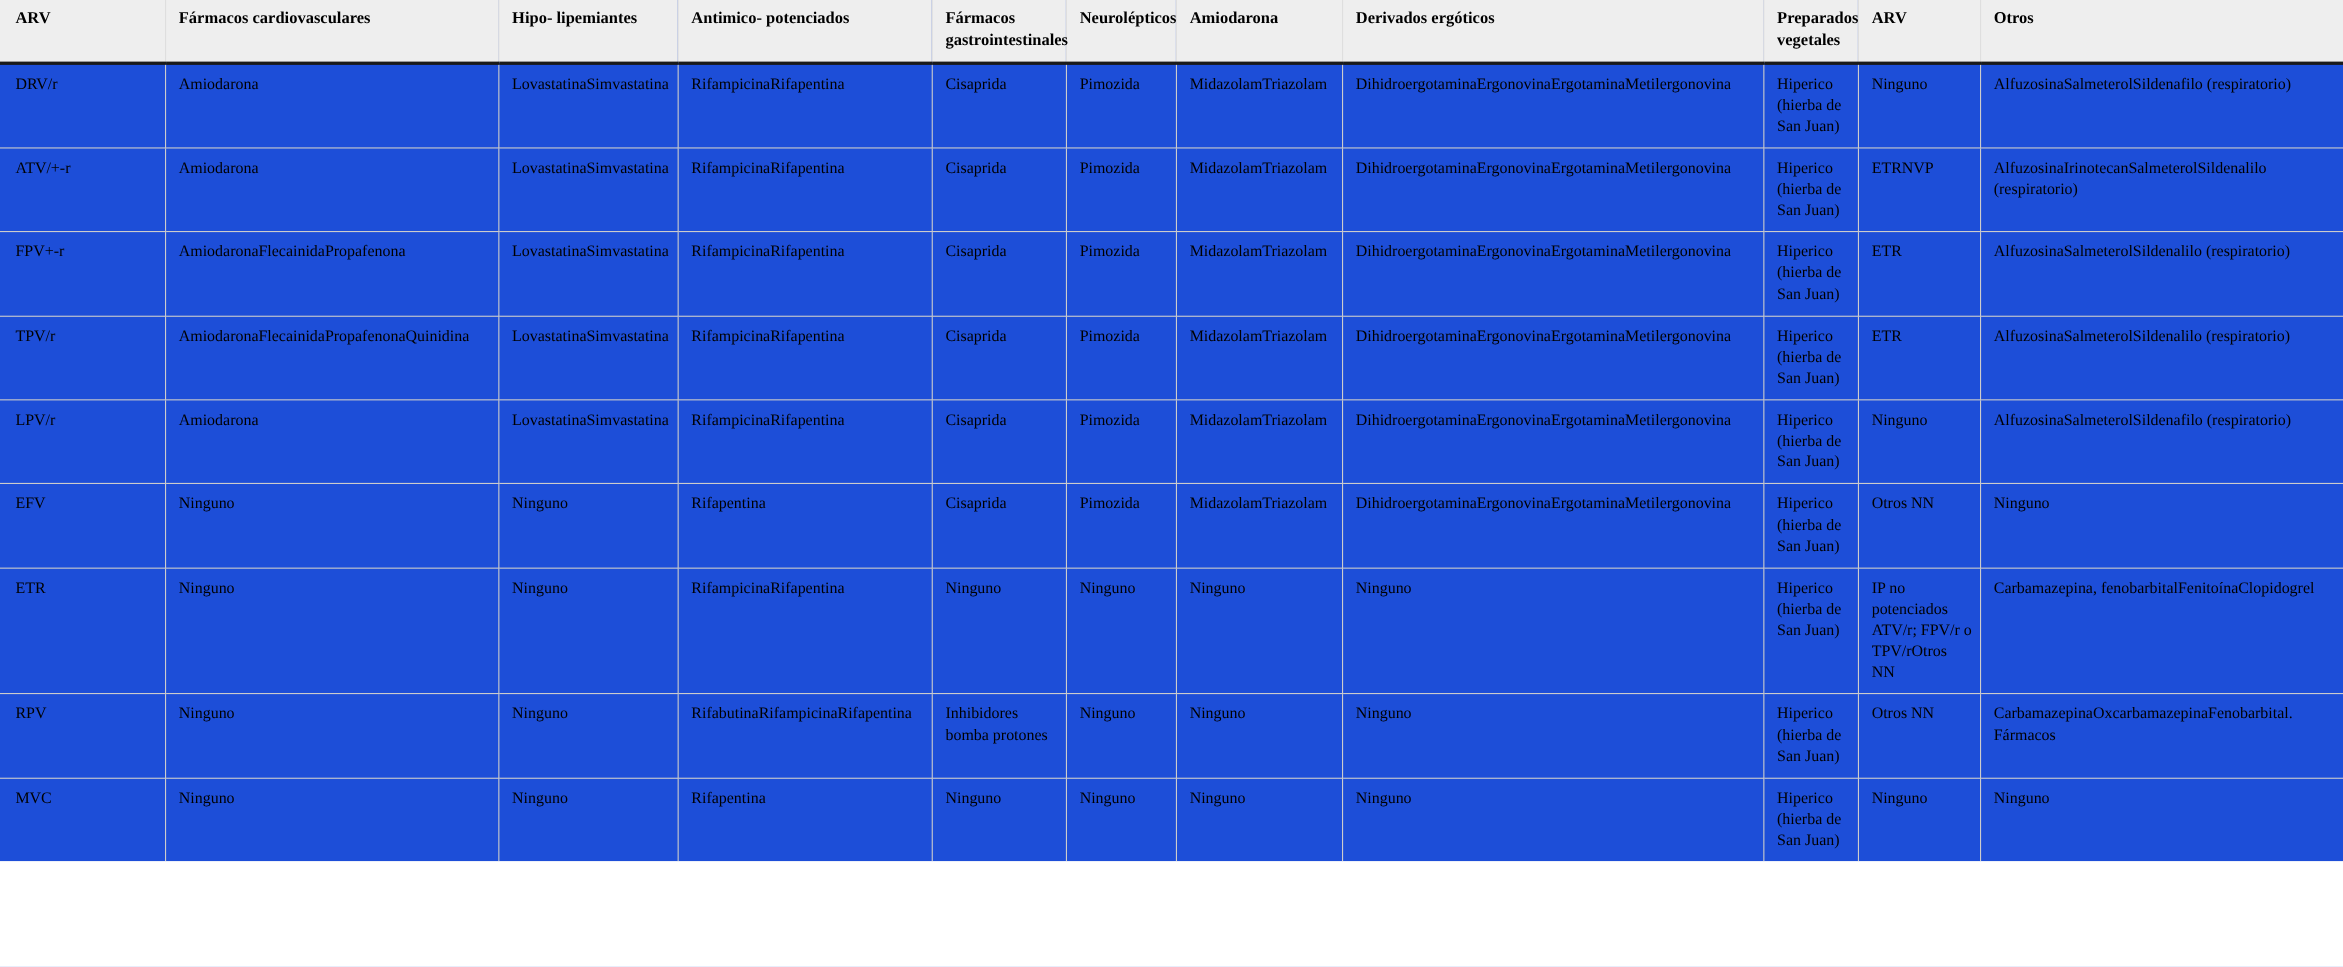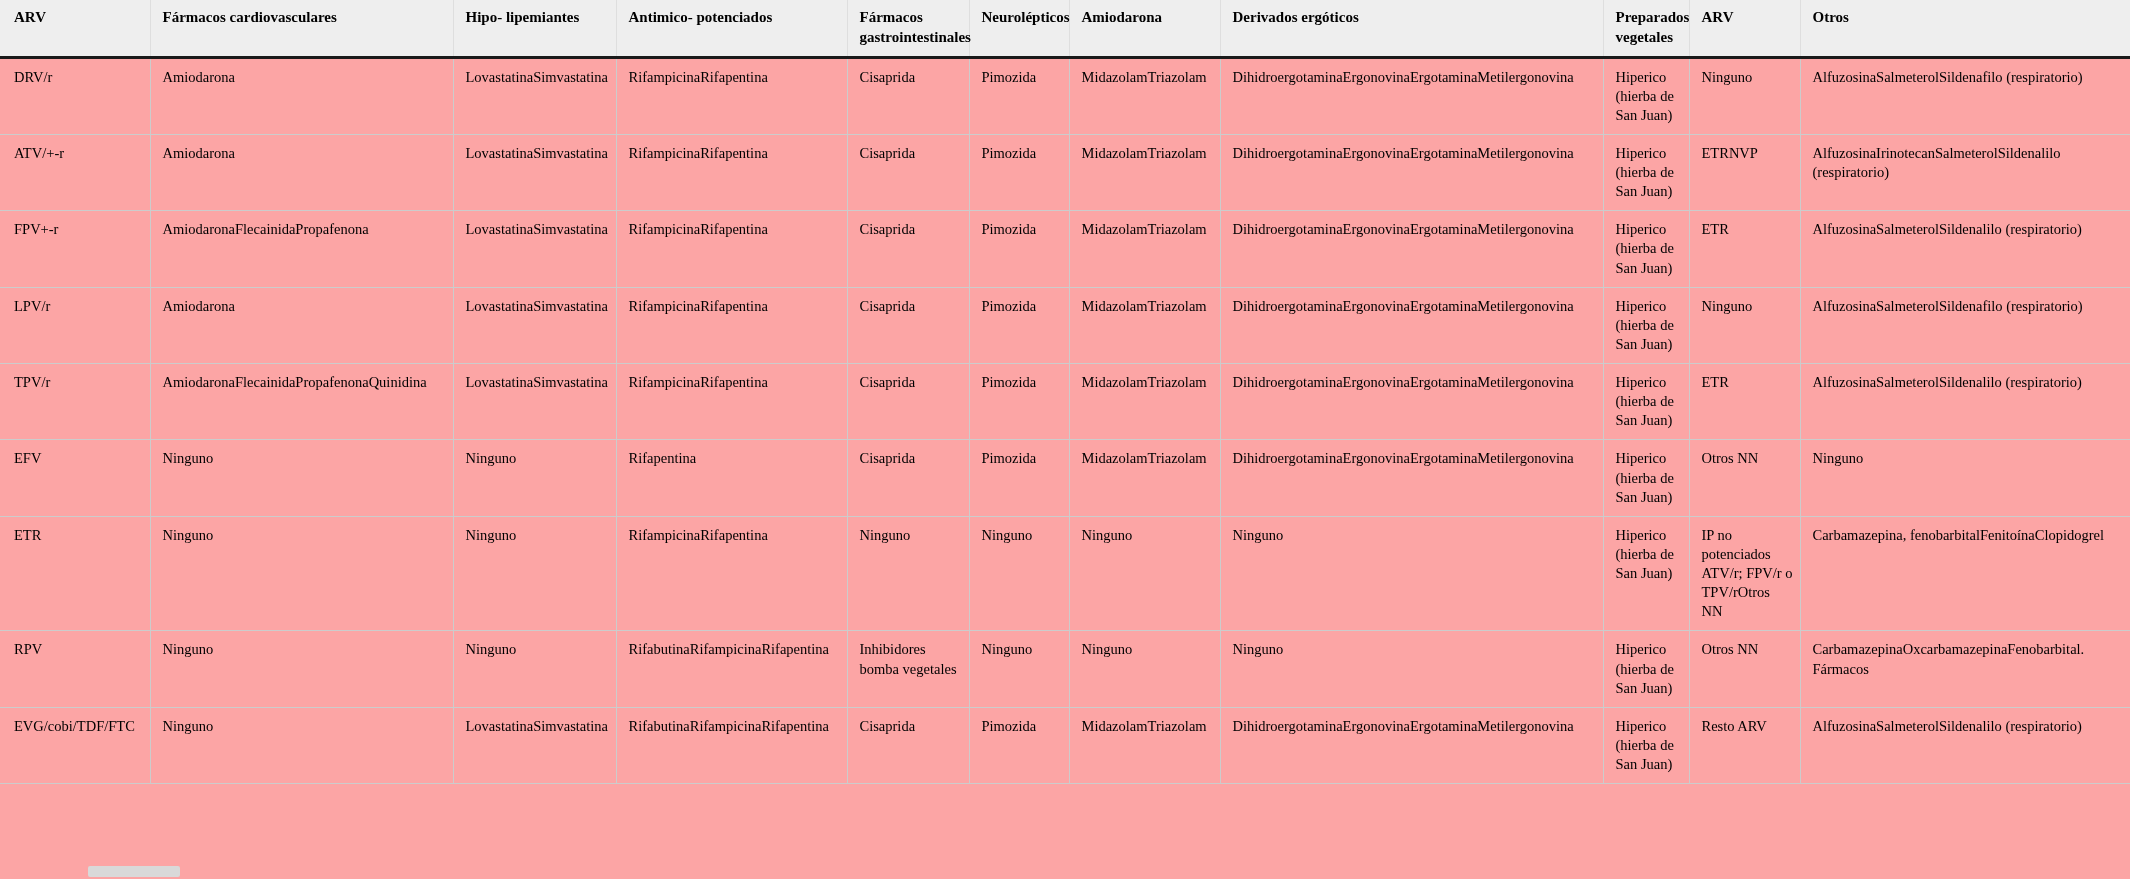--- a/index.html
+++ b/index.html
@@ -4,23 +4,23 @@
 <style>
   * { margin: 0; padding: 0; box-sizing: border-box; }
   html, body { background: #ffffff; }
   body {
     font-family: "Liberation Serif", "DejaVu Serif", serif;
     color: #000;
   }
   .page {
     position: relative;
     width: 2130px;
-    height: 879px;
+    height: 783px;
     overflow: hidden;
-    background: #fca5a5;
+    background: #1d4ed8;
   }
   table.grid {
     border-collapse: collapse;
     table-layout: fixed;
     width: 2130px;
     font-size: 14.5px;
     line-height: 1.32;
   }
   table.grid th {
     background: var(--header-bg, #eeeeee);
@@ -123,46 +123,46 @@
           <td>RifampicinaRifapentina</td>
           <td>Cisaprida</td>
           <td>Pimozida</td>
           <td>MidazolamTriazolam</td>
           <td>DihidroergotaminaErgonovinaErgotaminaMetilergonovina</td>
           <td>Hiperico (hierba de San Juan)</td>
           <td>ETR</td>
           <td>AlfuzosinaSalmeterolSildenalilo (respiratorio)</td>
         </tr>
         <tr>
+          <td>TPV/r</td>
+          <td>AmiodaronaFlecainidaPropafenonaQuinidina</td>
+          <td>LovastatinaSimvastatina</td>
+          <td>RifampicinaRifapentina</td>
+          <td>Cisaprida</td>
+          <td>Pimozida</td>
+          <td>MidazolamTriazolam</td>
+          <td>DihidroergotaminaErgonovinaErgotaminaMetilergonovina</td>
+          <td>Hiperico (hierba de San Juan)</td>
+          <td>ETR</td>
+          <td>AlfuzosinaSalmeterolSildenalilo (respiratorio)</td>
+        </tr>
+        <tr>
           <td>LPV/r</td>
           <td>Amiodarona</td>
           <td>LovastatinaSimvastatina</td>
           <td>RifampicinaRifapentina</td>
           <td>Cisaprida</td>
           <td>Pimozida</td>
           <td>MidazolamTriazolam</td>
           <td>DihidroergotaminaErgonovinaErgotaminaMetilergonovina</td>
           <td>Hiperico (hierba de San Juan)</td>
           <td>Ninguno</td>
           <td>AlfuzosinaSalmeterolSildenafilo (respiratorio)</td>
         </tr>
         <tr>
-          <td>TPV/r</td>
-          <td>AmiodaronaFlecainidaPropafenonaQuinidina</td>
-          <td>LovastatinaSimvastatina</td>
-          <td>RifampicinaRifapentina</td>
-          <td>Cisaprida</td>
-          <td>Pimozida</td>
-          <td>MidazolamTriazolam</td>
-          <td>DihidroergotaminaErgonovinaErgotaminaMetilergonovina</td>
-          <td>Hiperico (hierba de San Juan)</td>
-          <td>ETR</td>
-          <td>AlfuzosinaSalmeterolSildenalilo (respiratorio)</td>
-        </tr>
-        <tr>
           <td>EFV</td>
           <td>Ninguno</td>
           <td>Ninguno</td>
           <td>Rifapentina</td>
           <td>Cisaprida</td>
           <td>Pimozida</td>
           <td>MidazolamTriazolam</td>
           <td>DihidroergotaminaErgonovinaErgotaminaMetilergonovina</td>
           <td>Hiperico (hierba de San Juan)</td>
           <td>Otros NN</td>
@@ -179,27 +179,40 @@
           <td>Ninguno</td>
           <td>Hiperico (hierba de San Juan)</td>
           <td>IP no potenciados ATV/r; FPV/r o TPV/rOtros NN</td>
           <td>Carbamazepina, fenobarbitalFenitoínaClopidogrel</td>
         </tr>
         <tr>
           <td>RPV</td>
           <td>Ninguno</td>
           <td>Ninguno</td>
           <td>RifabutinaRifampicinaRifapentina</td>
-          <td>Inhibidores bomba vegetales</td>
+          <td>Inhibidores bomba protones</td>
           <td>Ninguno</td>
           <td>Ninguno</td>
           <td>Ninguno</td>
           <td>Hiperico (hierba de San Juan)</td>
           <td>Otros NN</td>
           <td>CarbamazepinaOxcarbamazepinaFenobarbital. Fármacos</td>
+        </tr>
+        <tr>
+          <td>MVC</td>
+          <td>Ninguno</td>
+          <td>Ninguno</td>
+          <td>Rifapentina</td>
+          <td>Ninguno</td>
+          <td>Ninguno</td>
+          <td>Ninguno</td>
+          <td>Ninguno</td>
+          <td>Hiperico (hierba de San Juan)</td>
+          <td>Ninguno</td>
+          <td>Ninguno</td>
         </tr>
         <tr>
           <td>EVG/cobi/TDF/FTC</td>
           <td>Ninguno</td>
           <td>LovastatinaSimvastatina</td>
           <td>RifabutinaRifampicinaRifapentina</td>
           <td>Cisaprida</td>
           <td>Pimozida</td>
           <td>MidazolamTriazolam</td>
           <td>DihidroergotaminaErgonovinaErgotaminaMetilergonovina</td>

